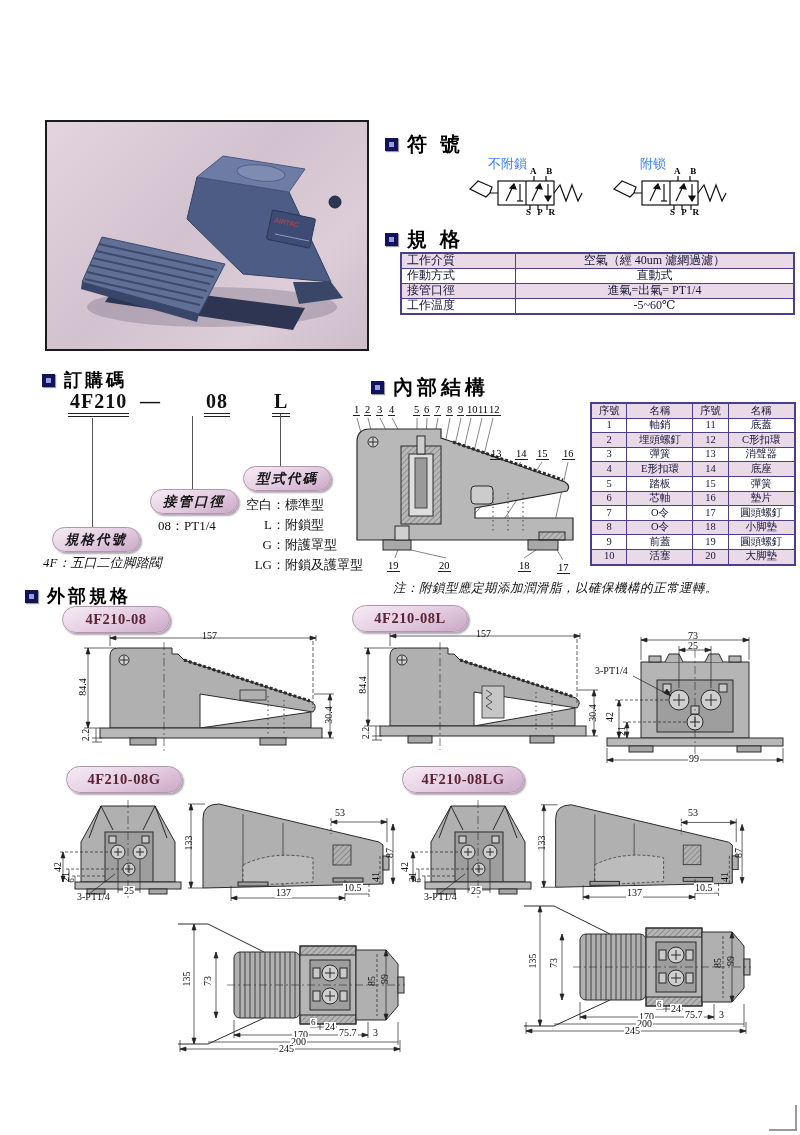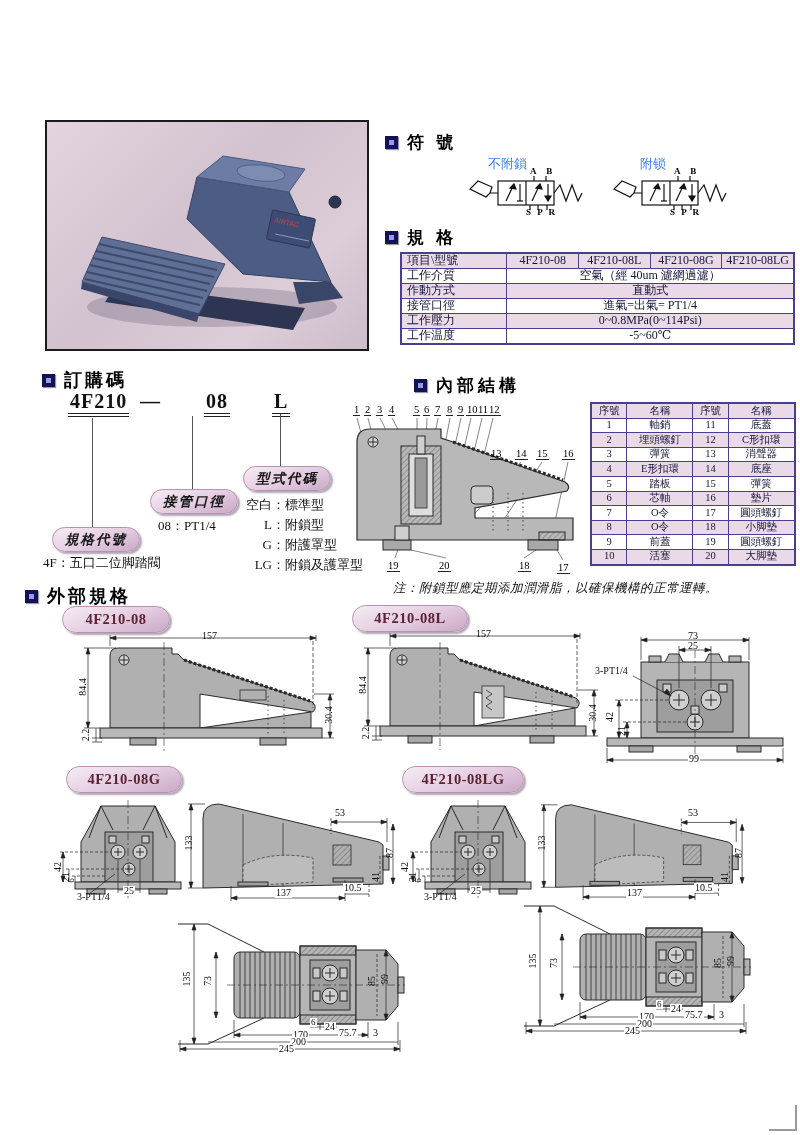--- a/index.html
+++ b/index.html
@@ -3,21 +3,21 @@
 <meta charset="utf-8">
 <style>
   html,body{margin:0;padding:0;background:#fff;}
   #page{position:relative;width:800px;height:1135px;background:#ffffff;overflow:hidden;
         font-family:"Liberation Serif","DejaVu Serif",serif;color:#111;}
   .abs{position:absolute;}
   
   .sec-h{position:absolute;display:flex;align-items:center;gap:9px;font-weight:bold;color:#000;}
   .sq{width:13px;height:13px;background:#12125a;position:relative;flex:0 0 auto;box-shadow:1px 1px 1px rgba(0,0,0,.4);}
   .sq::after{content:"";position:absolute;left:4px;top:4px;width:5px;height:5px;background:#9a9ade;}
-  .t17{font-size:17px;letter-spacing:4px;}
+  .t17{font-size:20px;letter-spacing:4px;}
   .t18{font-size:18px;letter-spacing:3px;}
   
   .pill{position:absolute;display:flex;align-items:center;justify-content:center;
         background:linear-gradient(160deg,#f6ecf4 0%,#e3cbe0 55%,#caa8c6 100%);
         border:1px solid #b693b2;border-radius:15px;box-shadow:2px 2px 2px rgba(80,60,80,.45);
         font-weight:bold;}
   .pill.code{font-style:italic;font-size:13.5px;color:#151515;letter-spacing:2px;}
   .pill.model{font-size:14.5px;color:#5c2333;letter-spacing:.5px;}
   
   table.spec{position:absolute;left:400px;top:252px;width:395px;border-collapse:collapse;
@@ -147,42 +147,31 @@
     <span class="ports" style="left:58px;top:52px;letter-spacing:2px;">S P R</span>
   </div>
 
   <div class="sec-h t17" style="left:385px;top:226px;">
     <span class="sq"></span>
     <span>規 格</span>
   </div>
 
   <table class="spec">
     <tbody>
-        <tr>
-      <td class="lbl">項目\型號</td>
-      <td class="m">4F210-08</td>
-      <td class="m">4F210-08L</td>
-      <td class="m">4F210-08G</td>
-      <td class="m">4F210-08LG</td>
-    </tr>
     <tr>
           <td class="lbl">工作介質</td>
           <td colspan="4">空氣（經 40um 濾網過濾）</td>
         </tr>
     <tr>
           <td class="lbl">作動方式</td>
           <td colspan="4">直動式</td>
         </tr>
     <tr>
           <td class="lbl">接管口徑</td>
           <td colspan="4">進氣=出氣= PT1/4</td>
-        </tr>
-    <tr>
-          <td class="lbl">工作壓力</td>
-          <td colspan="4">0~0.8MPa(0~114Psi)</td>
         </tr>
     <tr>
           <td class="lbl">工作温度</td>
           <td colspan="4">-5~60℃</td>
         </tr>
   </tbody>
     </table>
 
   <div class="sec-h t18" style="left:42px;top:368px;">
     <span class="sq"></span>
@@ -194,21 +183,21 @@
   <span class="ocode" style="left:180px;top:390px;margin-left:24px;">08</span>
   <span class="ocode" style="left:272px;top:390px;">L</span>
 
   <div class="vline" style="left:92px;top:418px;height:109px;"></div>
   <div class="vline" style="left:192px;top:416px;height:74px;"></div>
   <div class="vline" style="left:280px;top:414px;height:53px;"></div>
 
   <div class="pill code" style="left:52px;top:527px;width:86px;height:23px;">
     <span>規格代號</span>
   </div>
-  <span class="onote" style="left:43px;top:554px;">4F：五口二位脚踏閥</span>
+  <span class="onote" style="left:43px;top:554px;font-style:italic;">4F：五口二位脚踏閥</span>
 
   <div class="pill code" style="left:150px;top:489px;width:86px;height:23px;">
     <span>接管口徑</span>
   </div>
   <span class="onote" style="left:158px;top:517px;">08：PT1/4</span>
 
   <div class="pill code" style="left:243px;top:466px;width:86px;height:23px;">
     <span>型式代碼</span>
   </div>
   <div class="onote" style="left:243px;top:495px;line-height:1.55;">
@@ -223,21 +212,21 @@
     <div class="orow">
         <span class="oc">G：</span>
         <span>附護罩型</span>
       </div>
     <div class="orow">
         <span class="oc">LG：</span>
         <span>附鎖及護罩型</span>
       </div>
   </div>
 
-  <div class="sec-h t17" style="left:414px;top:374px;">
+  <div class="sec-h t17" style="left:371px;top:374px;">
     <span class="sq"></span>
     <span>內部結構</span>
   </div>
 
   <div class="draw" style="left:343px;top:398px;width:252px;height:188px;">
     <svg width="252" height="188" viewBox="0 0 252 188">
       <defs>
         <pattern id="hc" width="4" height="4" patternUnits="userSpaceOnUse" patternTransform="rotate(45)">
           <line x1="0" y1="0" x2="0" y2="4" stroke="#666" stroke-width="1"></line>
         </pattern>

